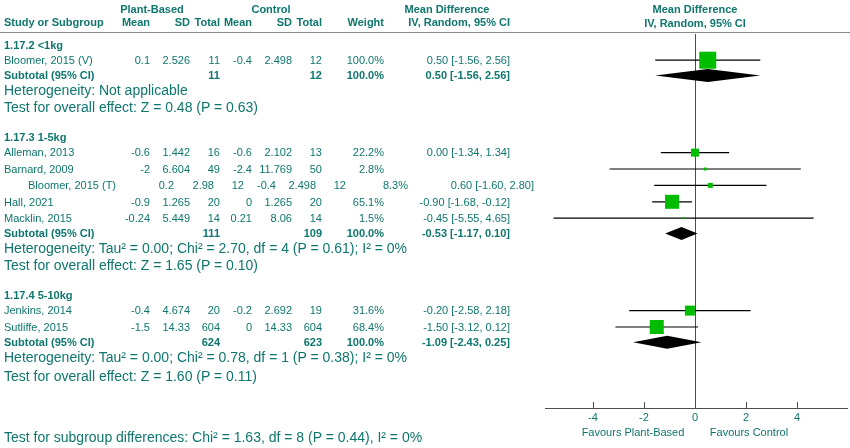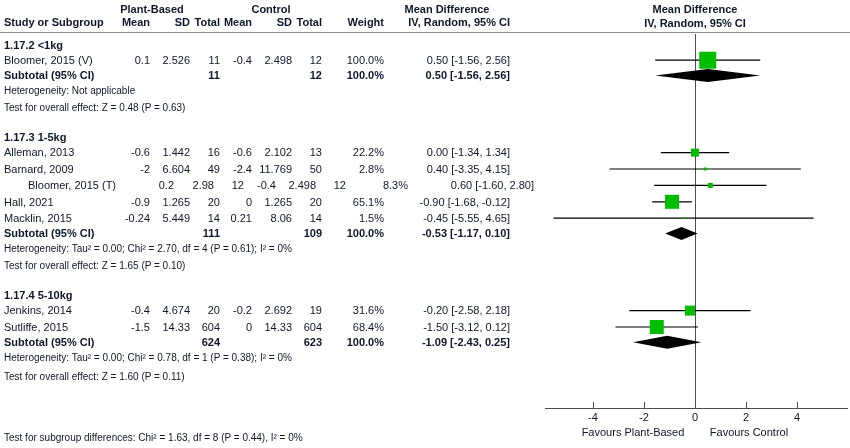--- a/index.html
+++ b/index.html
@@ -1,28 +1,28 @@
 <!DOCTYPE html>
 <html><head>
 <meta charset="utf-8">
 <style>
   html,body{margin:0;padding:0;background:#fff;}
   #root{
     position:relative;width:850px;height:448px;background:#ffffff;
-    font-family:"Liberation Sans","DejaVu Sans",sans-serif;color:#0f172a;overflow:hidden;
+    font-family:"Liberation Sans","DejaVu Sans",sans-serif;color:#0f766e;overflow:hidden;
   }
   .row{
     position:absolute;left:4px;display:grid;
     grid-template-columns:110px 36px 40px 30px 32px 40px 30px 62px 126px;
     font-size:11px;
   }
   .row span{text-align:right;white-space:nowrap;}
   .row span.c1{text-align:left;}
   .bold{font-weight:bold;}
-  .note{position:absolute;left:4px;font-size:10px;white-space:nowrap;height:13px;line-height:13px;}
+  .note{position:absolute;left:4px;font-size:14px;white-space:nowrap;height:13px;line-height:13px;}
   #header-sep{position:absolute;left:0;top:32px;width:850px;border-top:1px solid #8a8a8a;}
   .hspan{text-align:center !important;}
   .plot-h{position:absolute;transform:translateX(-50%);font-weight:bold;font-size:11px;white-space:nowrap;}
   .tick-label{position:absolute;transform:translateX(-50%);font-size:11px;top:411px;}
   .fav{position:absolute;transform:translateX(-50%);font-size:11px;top:426px;white-space:nowrap;}
   #plot-svg{position:absolute;left:0;top:0;pointer-events:none;}
 </style>
 </head>
 <body>
 
@@ -95,21 +95,20 @@
       </div>
       <div class="row" style="top: 160.8px; height: 16.4px; line-height: 16.4px;">
         <span class="c1">Barnard, 2009</span>
         <span class="">-2</span>
         <span class="">6.604</span>
         <span class="">49</span>
         <span class="">-2.4</span>
         <span class="">11.769</span>
         <span class="">50</span>
         <span class="">2.8%</span>
-        <span class="">0.40 [-3.35, 4.15]</span>
       </div>
       <div class="row" style="top: 177.2px; height: 16.4px; line-height: 16.4px; padding-left: 24px;">
         <span class="c1">Bloomer, 2015 (T)</span>
         <span class="">0.2</span>
         <span class="">2.98</span>
         <span class="">12</span>
         <span class="">-0.4</span>
         <span class="">2.498</span>
         <span class="">12</span>
         <span class="">8.3%</span>

